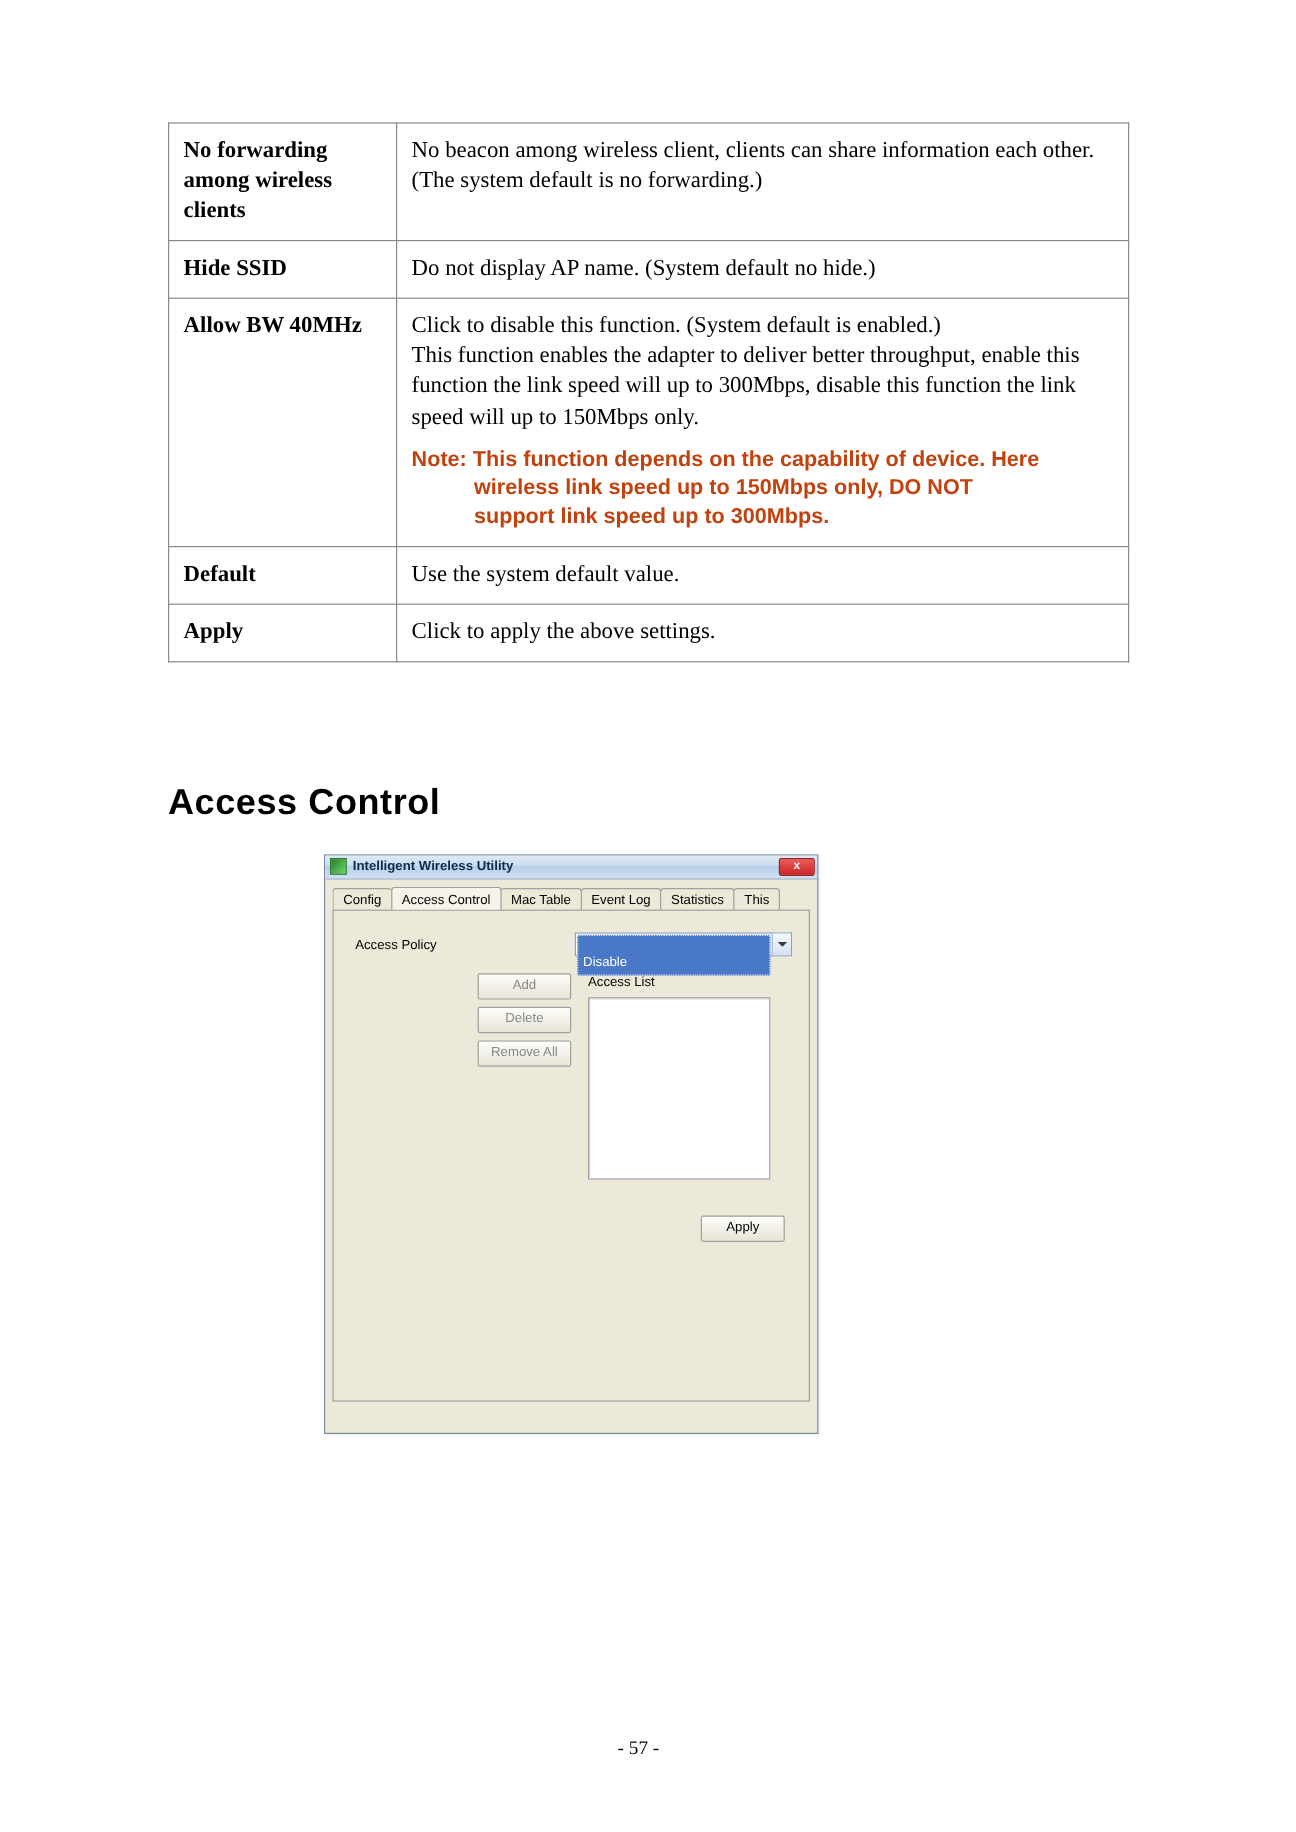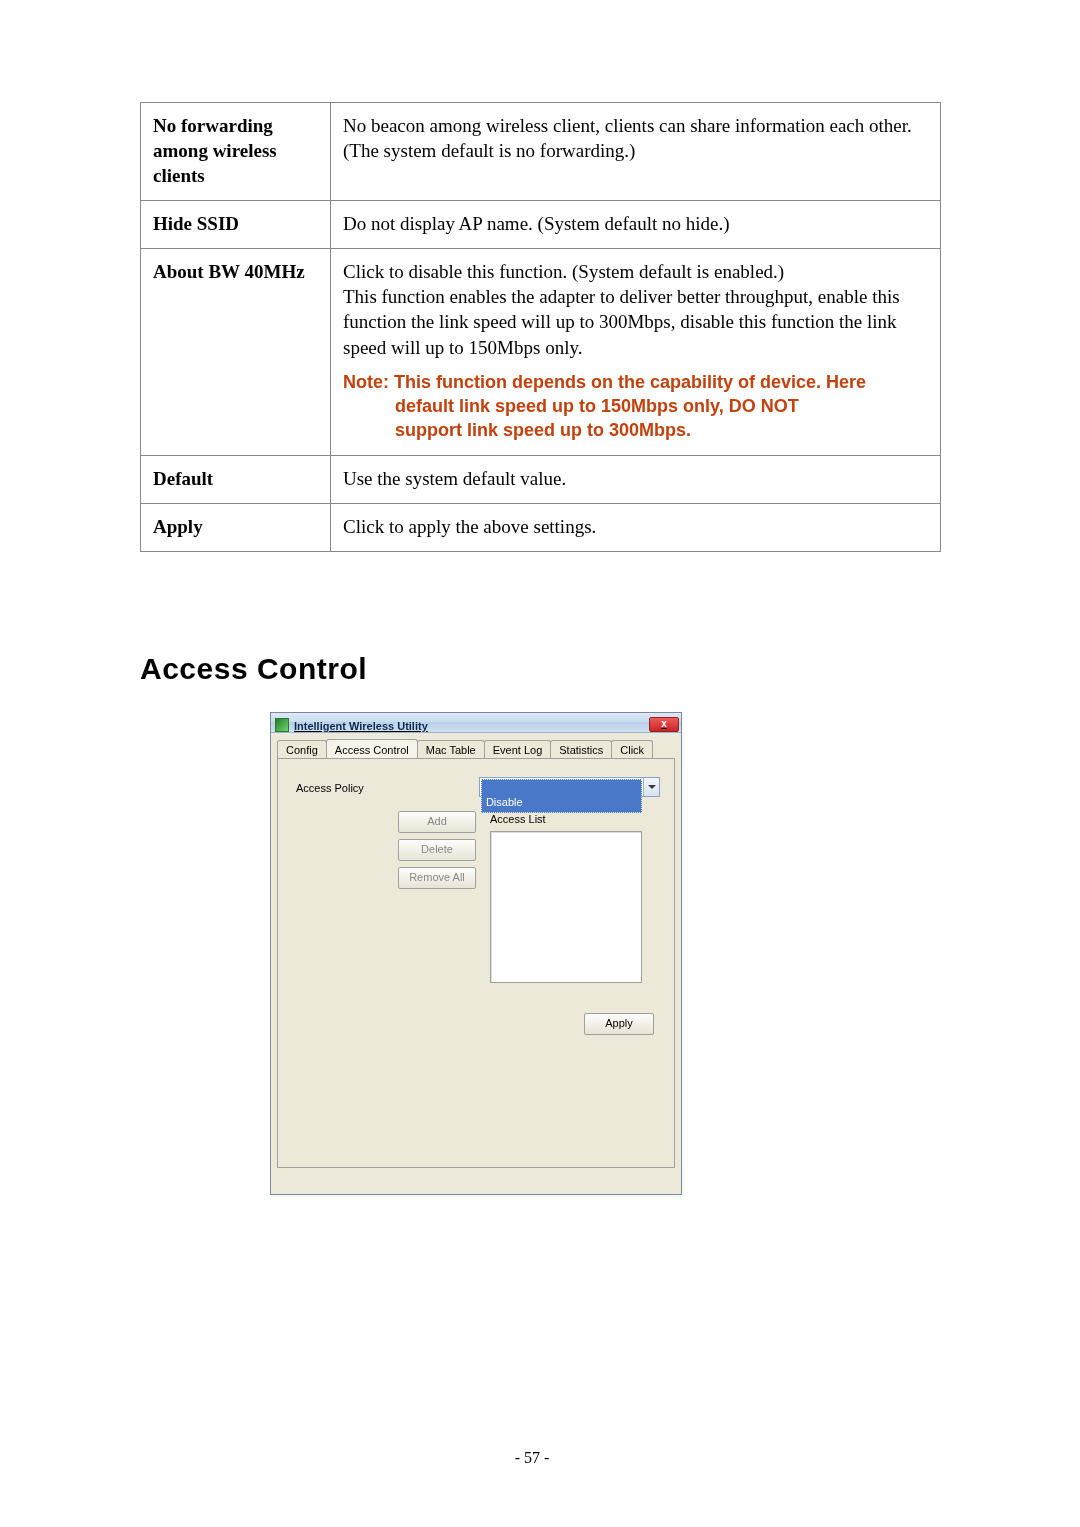--- a/index.html
+++ b/index.html
@@ -66,23 +66,22 @@
     font-family: Tahoma, Arial, sans-serif;
     font-size: 11px;
     color: #000;
     box-shadow: 2px 2px 0 rgba(0,0,0,0.03);
   }
   .titlebar {
     height: 19px;
     background: linear-gradient(to bottom,#dfe9f5,#c9dcf0 45%,#b7cfe8 46%,#cfe0f2);
     border-bottom: 1px solid #9db3cc;
     display: flex;
-    align-items: flex-end;
+    align-items: center;
     padding: 0 2px 0 4px;
-    text-decoration: underline;
   }
   .titlebar .appicon {
     width: 12px; height: 12px;
     background: linear-gradient(135deg,#2a7a2a,#6cd86c);
     margin-right: 5px;
     border: 1px solid #2a7a2a;
   }
   .titlebar .title {
     flex: 1;
     font-weight: bold;
@@ -240,27 +239,27 @@
     <tbody>
         <tr>
       <td class="left">No forwarding among wireless clients</td>
       <td>No beacon among wireless client, clients can share information each other. (The system default is no forwarding.)</td>
     </tr>
     <tr>
       <td class="left">Hide SSID</td>
       <td>Do not display AP name. (System default no hide.)</td>
     </tr>
     <tr>
-      <td class="left">About BW 40MHz</td>
+      <td class="left">Allow BW 40MHz</td>
       <td>
         <span style="white-space:pre-line;">Click to disable this function. (System default is enabled.)
 This function enables the adapter to deliver better throughput, enable this function the link speed will up to 300Mbps, disable this function the link speed will up to 150Mbps only.</span>
         <span class="note">
           <span>Note: This function depends on the capability of device. Here</span>
-          <span class="indent">default link speed up to 150Mbps only, DO NOT</span>
+          <span class="indent">wireless link speed up to 150Mbps only, DO NOT</span>
           <span class="indent">support link speed up to 300Mbps.</span>
         </span>
       </td>
     </tr>
     <tr>
       <td class="left">Default</td>
       <td>Use the system default value.</td>
     </tr>
     <tr>
       <td class="left">Apply</td>
@@ -278,21 +277,21 @@
         <span class="title">Intelligent Wireless Utility</span>
         <span class="closebtn">x</span>
       </div>
 
       <div class="tabstrip">
         <div class="tab">Config</div>
         <div class="tab active">Access Control</div>
         <div class="tab">Mac Table</div>
         <div class="tab">Event Log</div>
         <div class="tab">Statistics</div>
-        <div class="tab">Click</div>
+        <div class="tab">This</div>
       </div>
 
       <div class="tabpanel">
         <div class="formrow" style="align-items:center;">
           <div class="lbl" style="width:190px;">Access Policy</div>
           <div class="selectbox">
             <div class="selval">Disable</div>
             <div class="dropbtn"></div>
           </div>
         </div>

